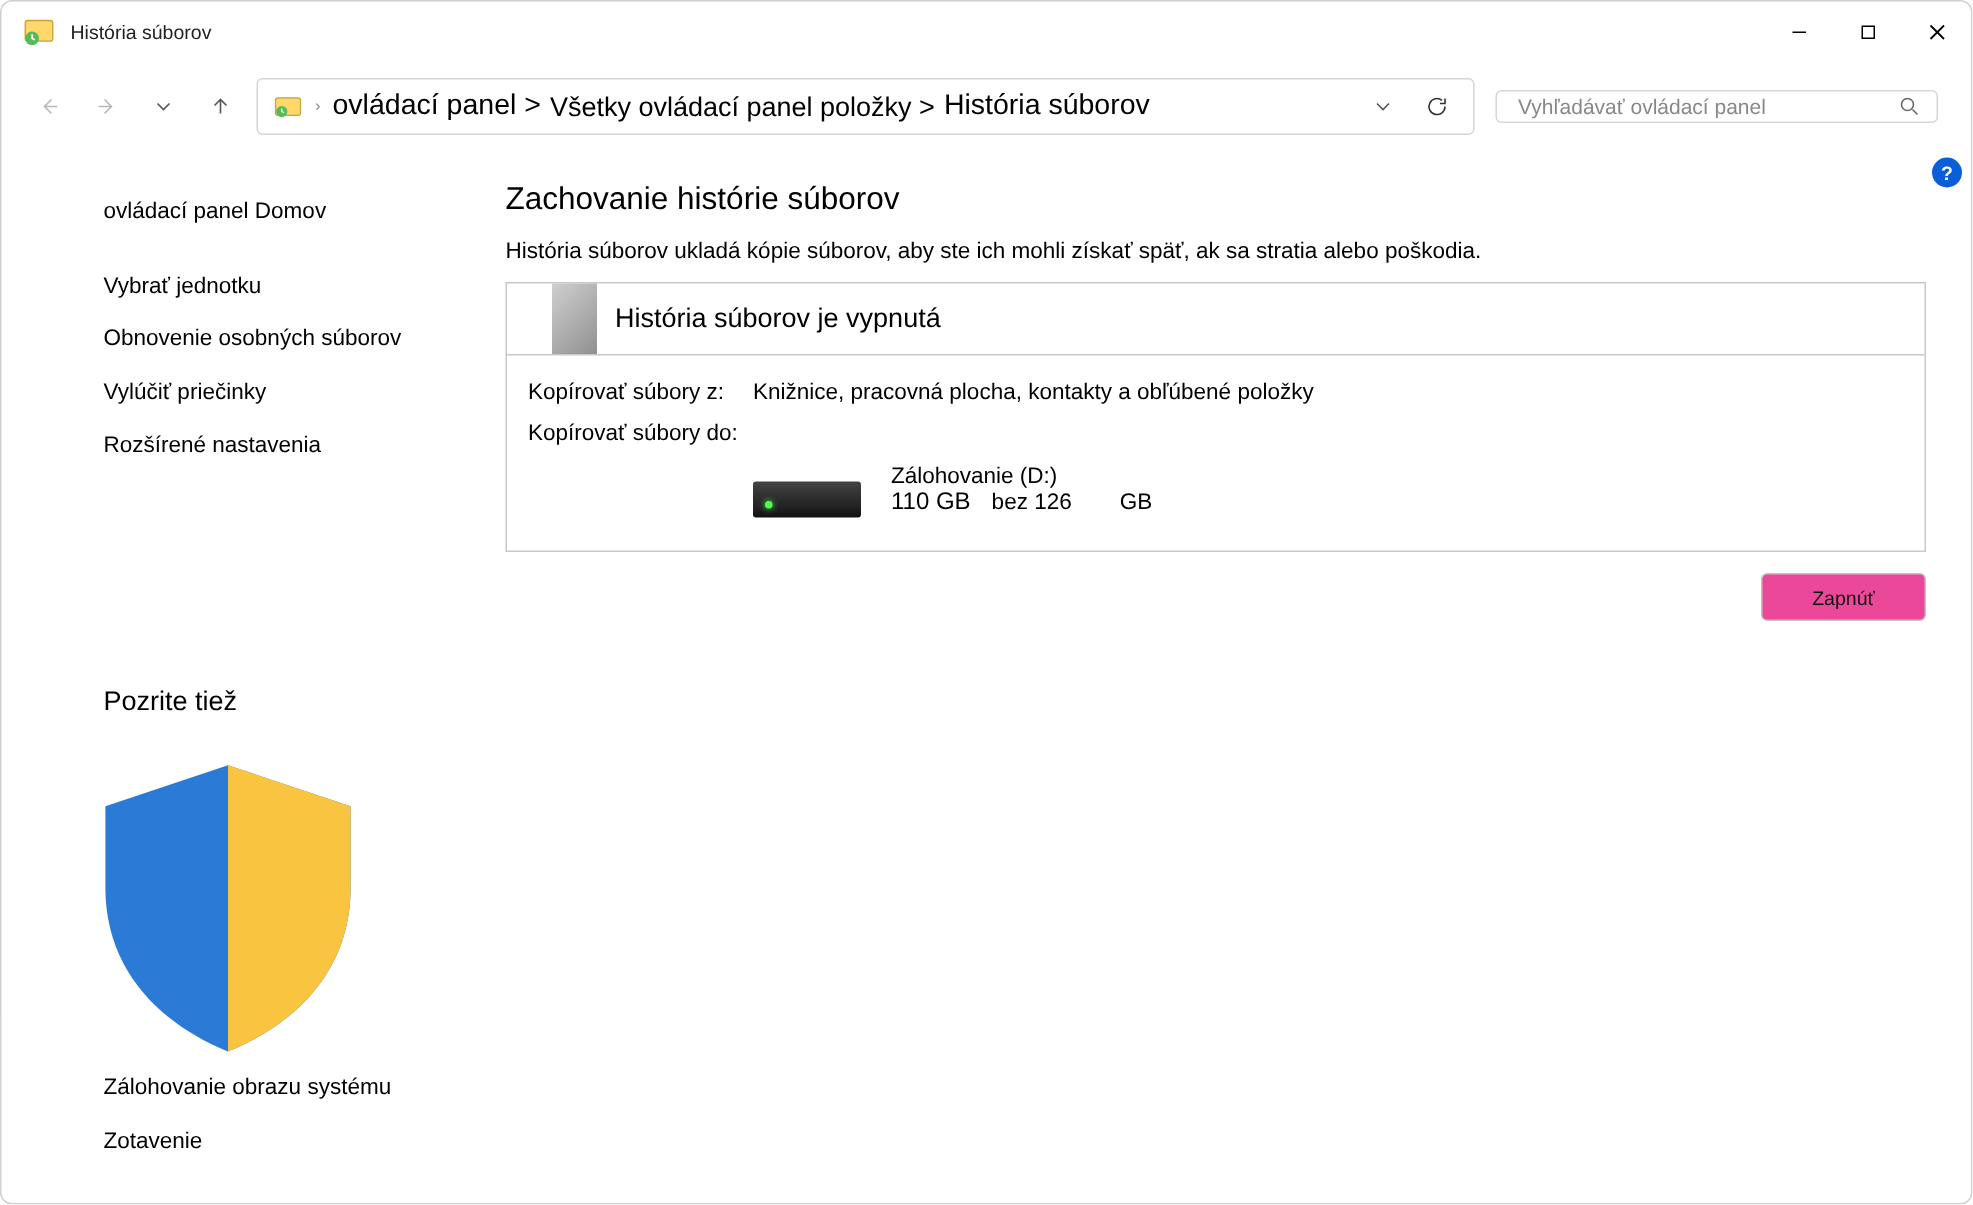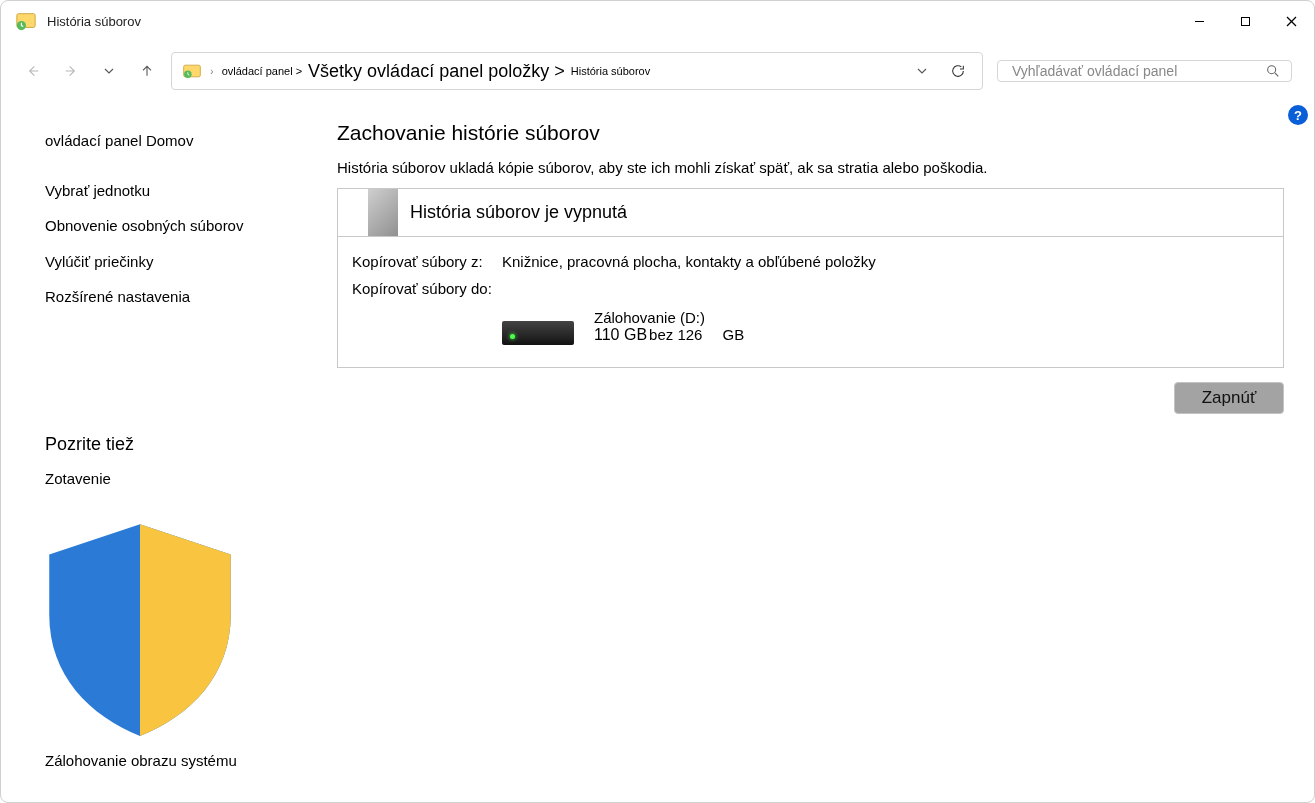--- a/index.html
+++ b/index.html
@@ -57,21 +57,21 @@
       height: 38px;
       border: 1px solid #d6d6d6;
       border-radius: 4px;
       display: flex; align-items: center;
       padding: 0 6px 0 10px;
       gap: 6px;
       background: #fff;
     }
     .address-bar .folder-icon { width: 20px; height: 20px; }
     .bc-sep { color: #888; font-size: 11px; margin: 0 2px; }
-    .bc-seg { font-size: 11px; color: #000; white-space: nowrap; }
+    .bc-seg { font-size: 19px; color: #000; white-space: nowrap; }
     .bc-spacer { flex: 1; }
     .bc-dropdown { color: #555; }
     .refresh-icon { color: #333; margin: 0 8px 0 10px; }
     .search-box {
       width: 295px; height: 22px;
       border: 1px solid #d6d6d6;
       border-radius: 4px;
       display: flex; align-items: center;
       padding: 0 10px 0 14px;
     }
@@ -85,21 +85,21 @@
     .search-box input::placeholder { color: #888; }
     .search-icon { color: #666; width: 16px; height: 16px; }
     
     .content {
       flex: 1;
       display: flex;
       position: relative;
     }
     .sidebar {
       width: 300px;
-      padding: 22px 14px 14px 44px;
+      padding: 22px 14px 14px 68px;
       display: flex; flex-direction: column;
       font-size: 15px;
       justify-content: center;
     }
     .sidebar a {
       color: #000;
       text-decoration: none;
       padding: 8px 0;
       display: block;
       line-height: 1.3;
@@ -171,32 +171,32 @@
       border-radius: 2px;
       position: absolute; bottom: 0;
     }
     .drive-led {
       position: absolute; bottom: 6px; left: 8px;
       width: 5px; height: 5px; border-radius: 50%;
       background: #4bff4b;
       box-shadow: 0 0 4px #4bff4b;
     }
     .drive-text { display: flex; flex-direction: column; font-size: 15px; }
-    .drive-info { display: flex; gap: 2px; align-items: baseline; }
+    .drive-info { display: flex; gap: 14px; align-items: baseline; }
     .size-big { font-size: 16px; }
     .button-row {
       display: flex; justify-content: flex-end;
     }
     .btn {
       min-width: 110px;
       height: 32px;
       border: 1px solid #c3c3c3;
       border-radius: 4px;
-      background: #a3a3a3;
-      font-size: 17px;
+      background: #ec4899;
+      font-size: 13px;
       padding: 0 18px;
       display: flex; align-items: center; justify-content: center;
       color: #111;
     }
   </style>
 </head>
 <body>
 
 <div class="window">
 
@@ -293,30 +293,30 @@
     <div class="sidebar">
       <a href="#" class="home">ovládací panel Domov</a>
       <a href="#">Vybrať jednotku</a>
       <a href="#">Obnovenie osobných súborov</a>
       <a href="#">Vylúčiť priečinky</a>
       <a href="#">Rozšírené nastavenia</a>
 
       <div class="see-also-block">
         <div class="see-also-title">Pozrite tiež</div>
         <a href="#" class="see-also-item">
-          <span>Zotavenie</span>
-        </a>
-        <a href="#" class="see-also-item">
           <span class="shield">
             <svg viewBox="0 0 24 24">
                 <path d="M12 2 L21 5 V11 C21 17 17 21 12 23 C7 21 3 17 3 11 V5 Z" fill="#2b7bd6"></path>
                 <path d="M12 2 L21 5 V11 C21 17 17 21 12 23 V2 Z" fill="#f9c440"></path>
               </svg>
           </span>
           <span>Zálohovanie obrazu systému</span>
+        </a>
+        <a href="#" class="see-also-item">
+          <span>Zotavenie</span>
         </a>
       </div>
     </div>
 
     <div class="main">
       <h1 class="page-title">Zachovanie histórie súborov</h1>
       <p class="desc">História súborov ukladá kópie súborov, aby ste ich mohli získať späť, ak sa stratia alebo poškodia.</p>
 
       <div class="panel">
         <div class="status-row">

